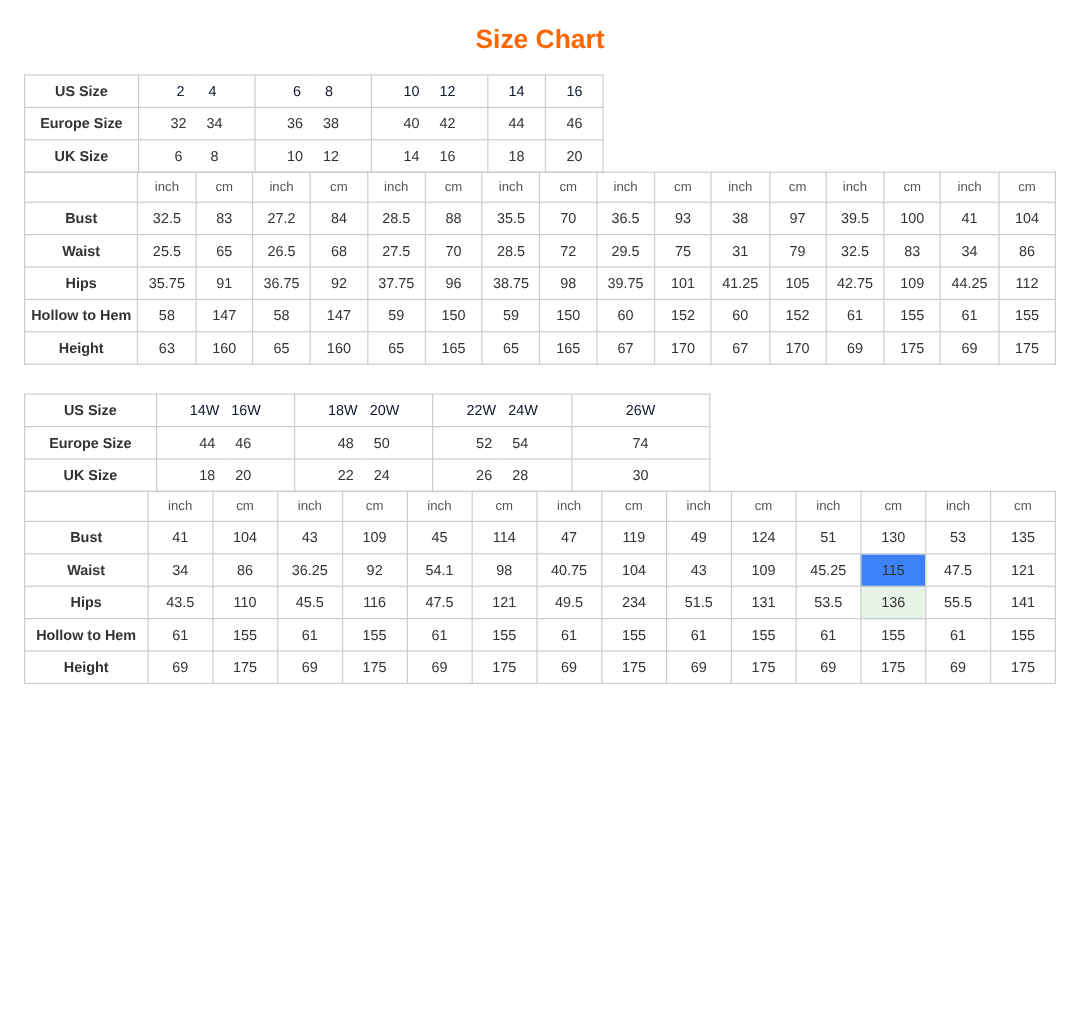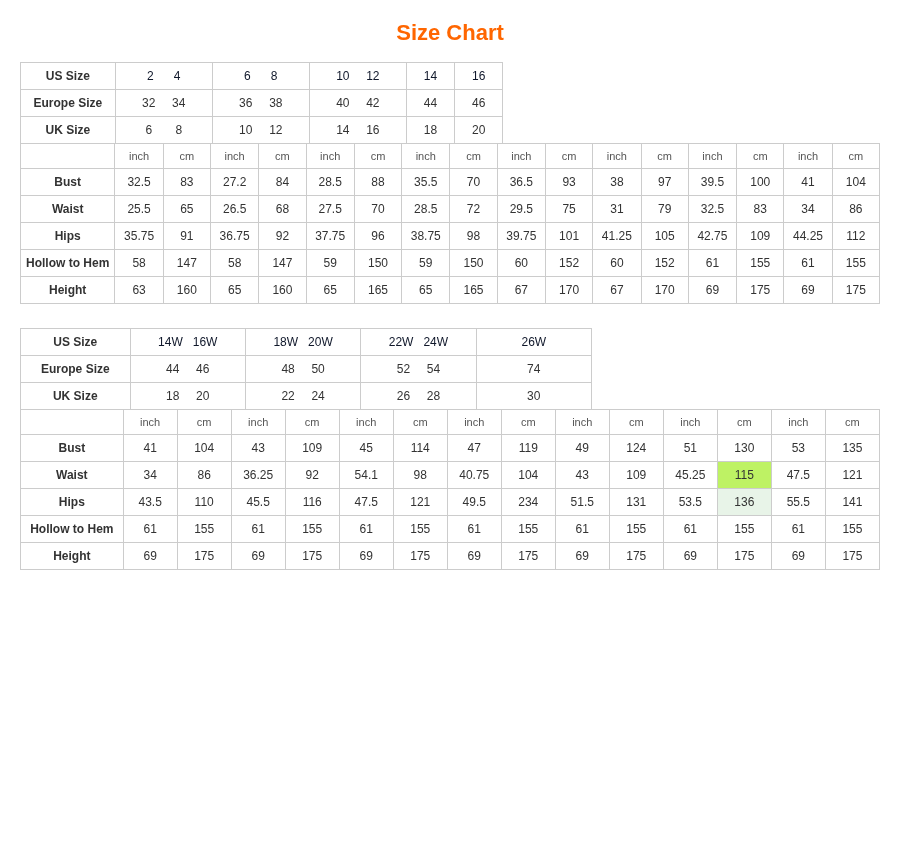--- a/index.html
+++ b/index.html
@@ -338,21 +338,21 @@
           <td>86</td>
         <td>36.25</td>
           <td>92</td>
         <td>54.1</td>
           <td>98</td>
         <td>40.75</td>
           <td>104</td>
         <td>43</td>
           <td>109</td>
         <td>45.25</td>
-          <td style="background:#bef264;">115</td>
+          <td style="background:#3b82f6;">115</td>
         <td>47.5</td>
           <td>121</td>
       </tr>
       <tr>
         <td class="label-col">Hips</td>
         <td>43.5</td>
           <td>110</td>
         <td>45.5</td>
           <td>116</td>
         <td>47.5</td>

